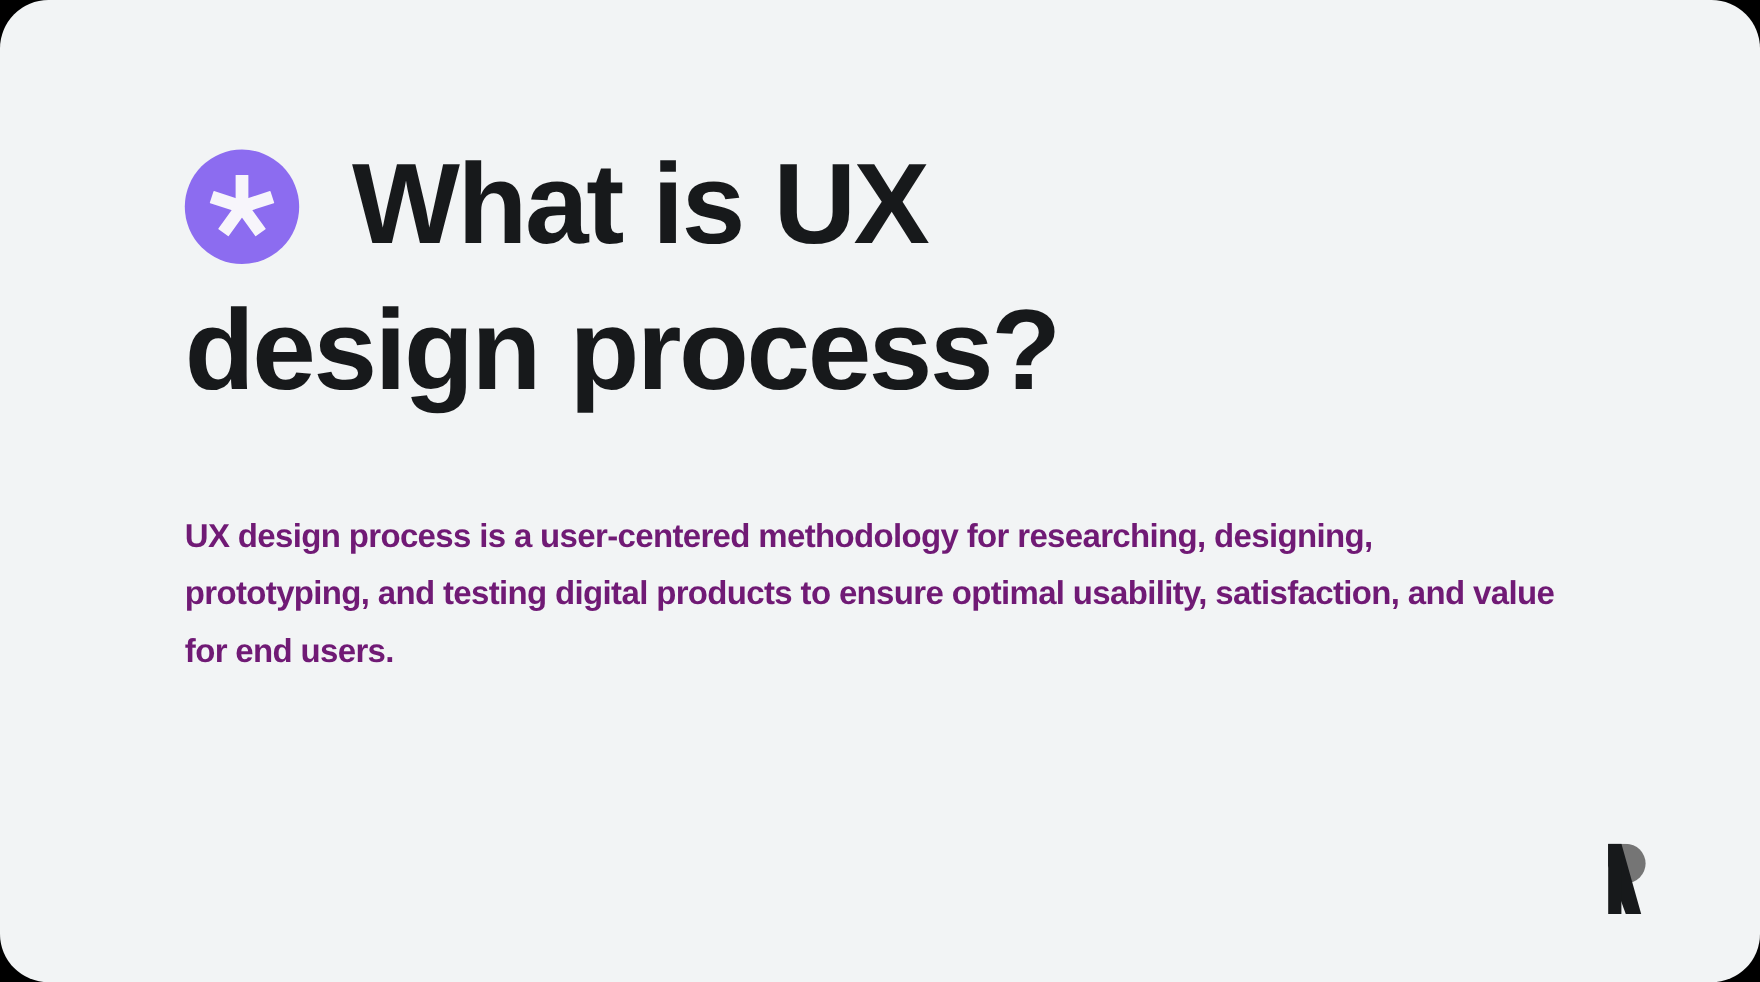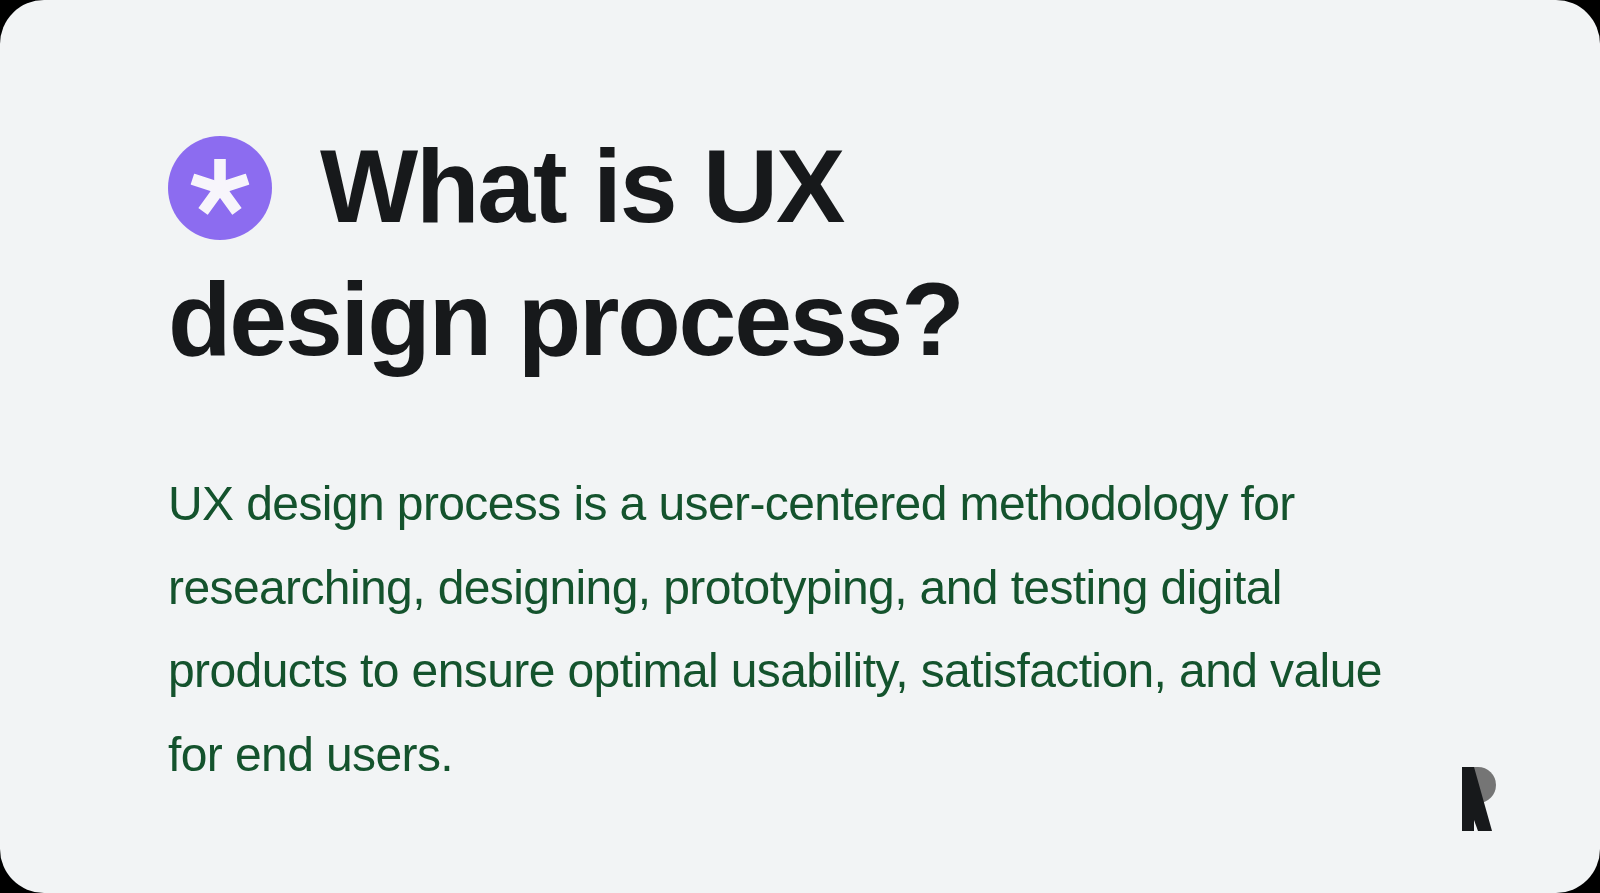--- a/index.html
+++ b/index.html
@@ -57,25 +57,25 @@
     color: #17191b;
     text-indent: 152px;
     max-width: 1010px;
     word-spacing: 1px;
   }
 
   
   .body-copy {
     margin-top: 76px;
     width: 1245px;
-    font-size: 48px;
+    font-size: 30px;
     line-height: 1.74;
-    font-weight: 400;
+    font-weight: 700;
     letter-spacing: -0.6px;
-    color: #14532d;
+    color: #701a75;
   }
 
   
   .logo {
     position: absolute;
     right: 96px;
     bottom: 74px;
     width: 46px;
     height: 64px;
   }

